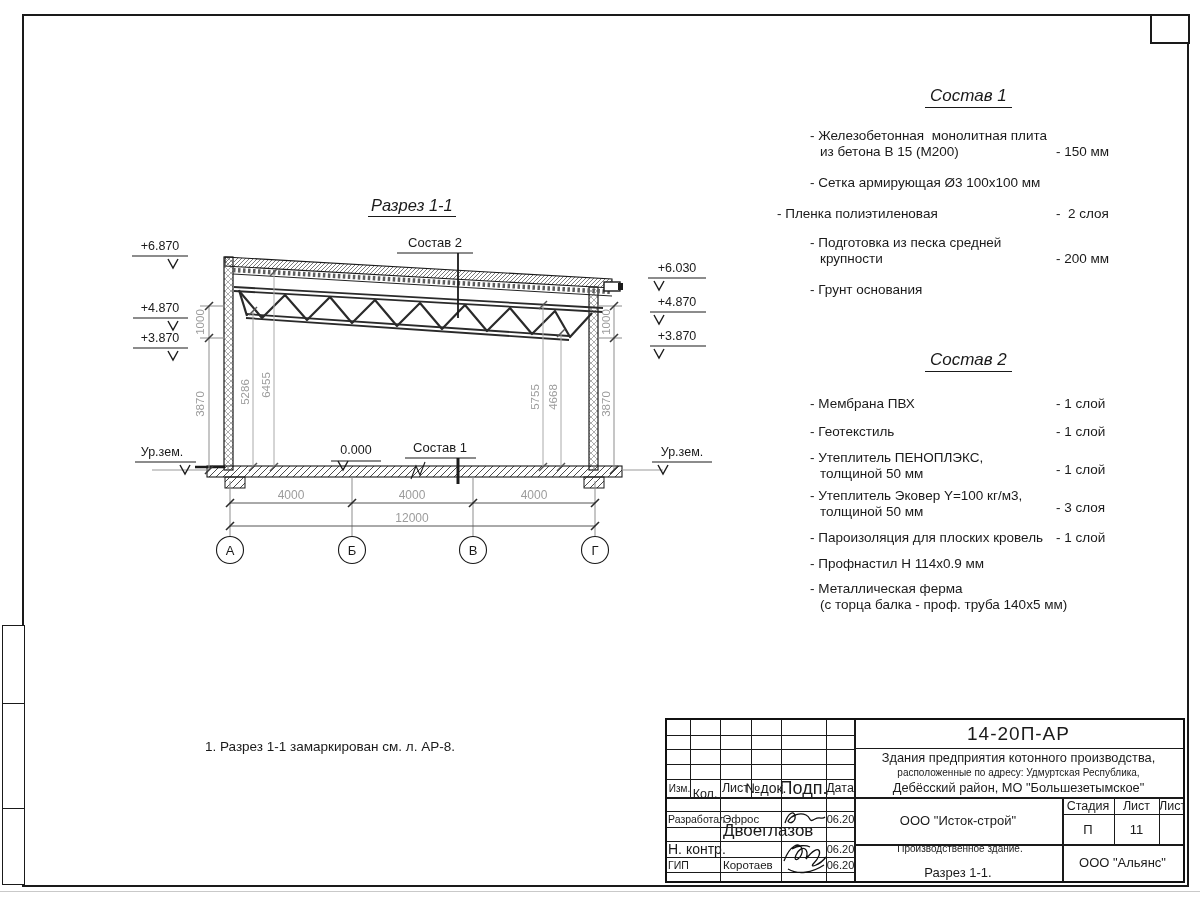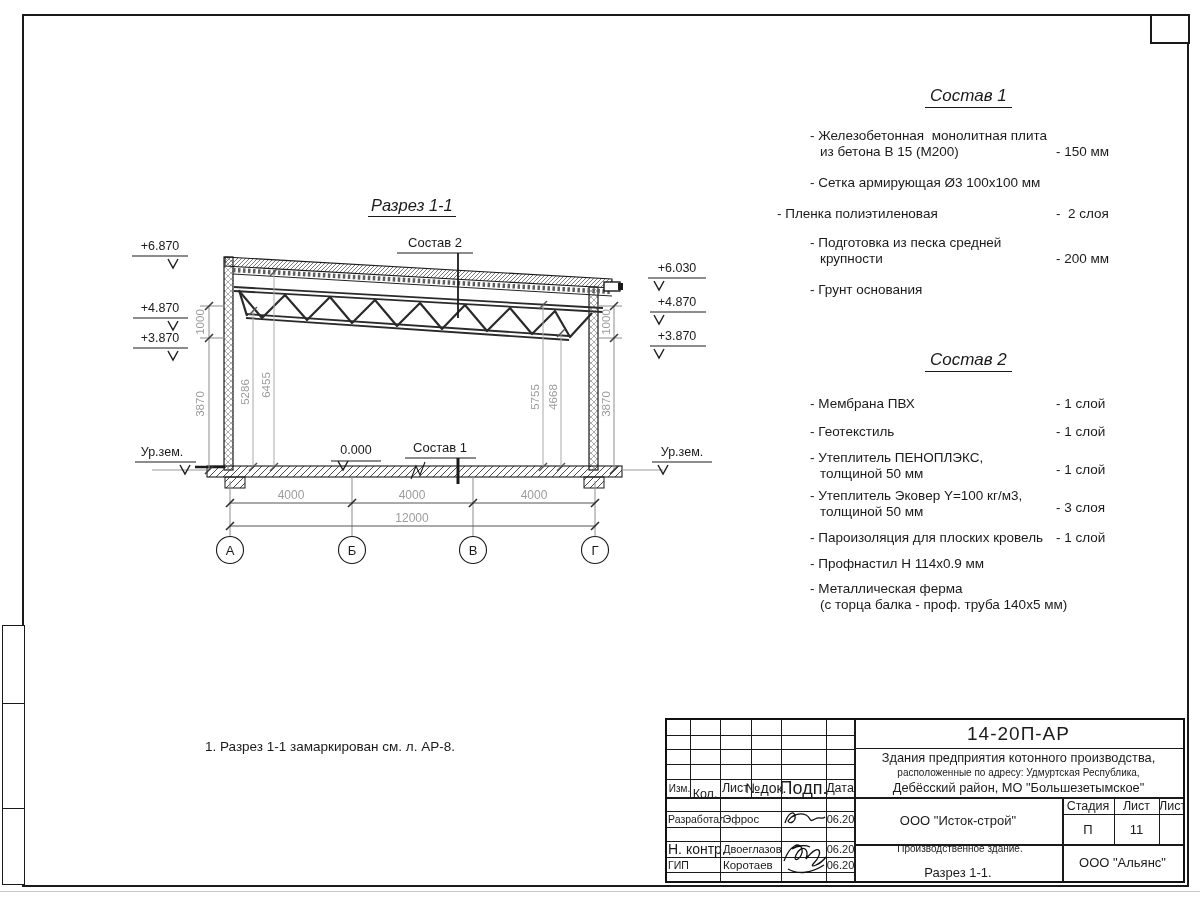--- a/index.html
+++ b/index.html
@@ -302,21 +302,21 @@
     <div class="tbc" style="left:23px;top:59px;width:30px;height:30px;font-size:12.5px">Кол.</div>
     <div class="tbc" style="left:53px;top:59px;width:31px;height:18px;font-size:12.5px">Лист</div>
     <div class="tbc" style="left:84px;top:59px;width:30px;height:18px;font-size:14px">№док.</div>
     <div class="tbc" style="left:114px;top:59px;width:45px;height:18px;font-size:18px">Подп.</div>
     <div class="tbc" style="left:159px;top:59px;width:28px;height:18px;font-size:12.5px">Дата</div>
 
     <div class="tbc" style="left:1px;top:91px;width:52px;height:16px;font-size:10.5px;justify-content:flex-start">Разработал</div>
     <div class="tbc" style="left:56px;top:91px;width:58px;height:16px;font-size:11.5px;justify-content:flex-start">Эфрос</div>
     <div class="tbc" style="left:160px;top:91px;width:27px;height:16px;font-size:11px">06.20</div>
     <div class="tbc" style="left:1px;top:121px;width:52px;height:16px;font-size:14px;justify-content:flex-start">Н. контр.</div>
-    <div class="tbc" style="left:56px;top:121px;width:60px;height:16px;font-size:11px;justify-content:flex-start">Двоеглазов</div>
+    <div class="tbc" style="left:56px;top:103px;width:60px;height:16px;font-size:17px;justify-content:flex-start">Двоеглазов</div>
     <div class="tbc" style="left:160px;top:121px;width:27px;height:16px;font-size:11px">06.20</div>
     <div class="tbc" style="left:1px;top:137px;width:52px;height:15px;font-size:10.5px;justify-content:flex-start">ГИП</div>
     <div class="tbc" style="left:56px;top:137px;width:58px;height:15px;font-size:11.5px;justify-content:flex-start">Коротаев</div>
     <div class="tbc" style="left:160px;top:137px;width:27px;height:15px;font-size:11px">06.20</div>
 
     <svg class="abs" style="left:115px;top:88px" width="44" height="21" viewBox="0 0 44 21">
       <path d="M3,15 C6,5 12,2 13,8 C14,13 8,17 6,13 C10,7 18,4 24,7 C30,10 26,15 33,11 C38,8 40,12 43,9" stroke="#111" stroke-width="1.3" fill="none"></path>
     </svg>
     <svg class="abs" style="left:113px;top:117px" width="48" height="42" viewBox="0 0 48 42">
       <path d="M4,24 C10,8 20,4 22,12 C24,20 12,28 16,18 C22,6 30,12 26,22 C40,4 44,16 34,26 C28,32 40,28 46,20 M8,32 C18,38 32,36 44,28 M12,12 C18,8 26,8 30,10" stroke="#111" stroke-width="1.3" fill="none"></path>

